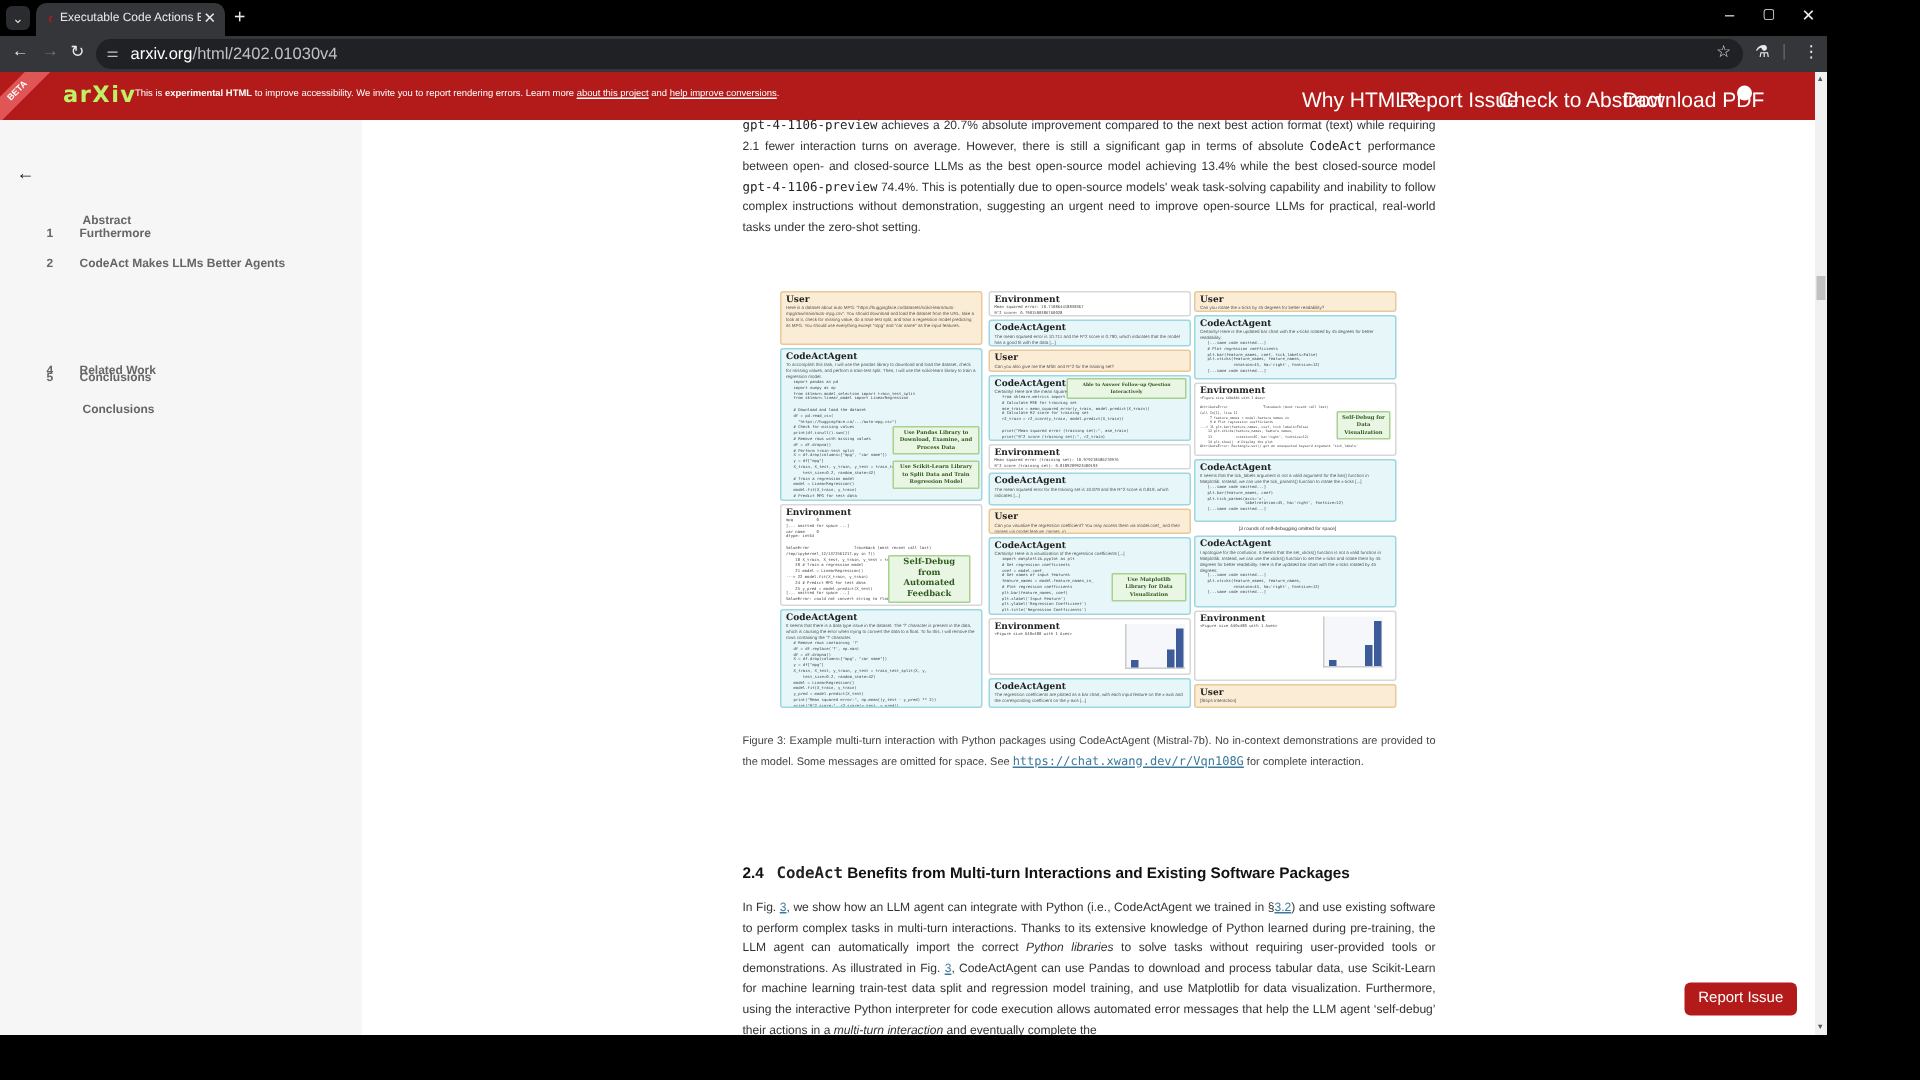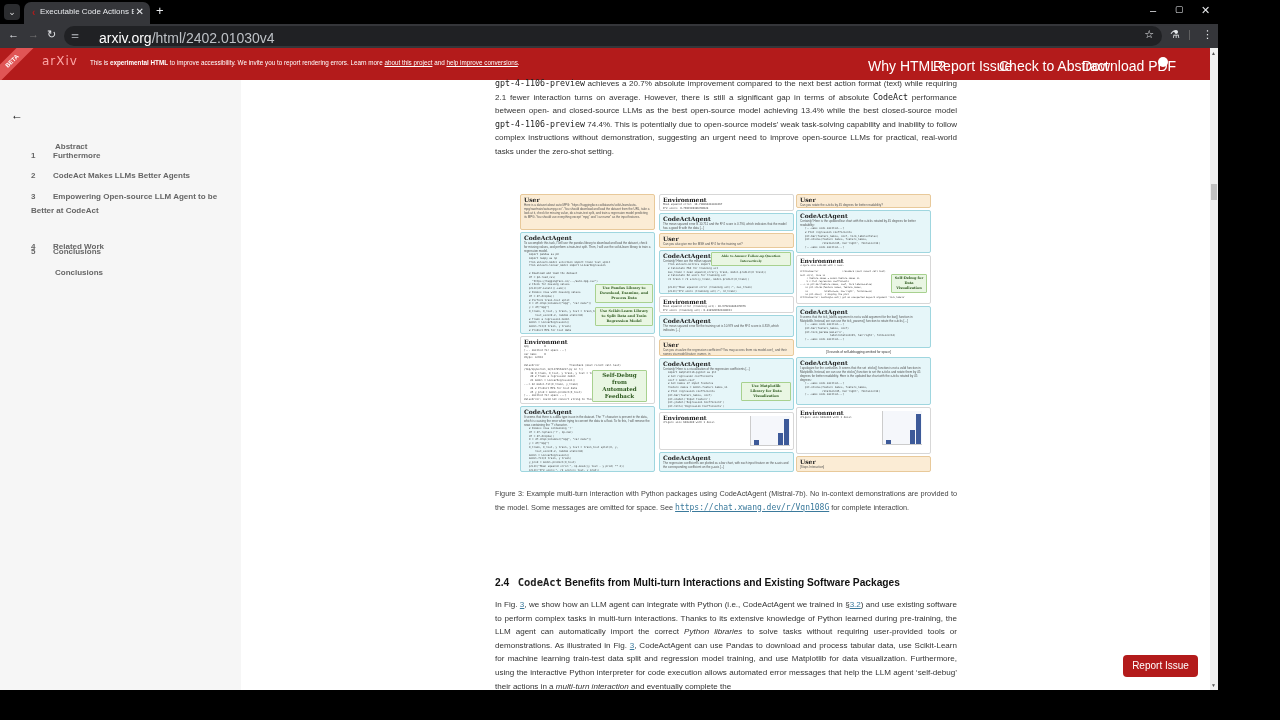--- a/index.html
+++ b/index.html
@@ -12,33 +12,33 @@
   .tab .fav { position: absolute; left: 8px; top: 5px; color: #b31b1b; font-size: 10px; font-weight: bold; }
   .tab .title { position: absolute; left: 16px; top: 5px; width: 94px; font-size: 8px; color: #e8eaed; white-space: nowrap; overflow: hidden; }
   .tab .close { position: absolute; right: 6px; top: 4px; font-size: 10px; color: #e8eaed; }
   .newtab { position: absolute; left: 156px; top: 3px; font-size: 13px; color: #e8eaed; }
   .winctl { position: absolute; top: 4px; font-size: 11px; color: #e8eaed; }
   
   #toolbar { position: absolute; left: 0; top: 24px; width: 1218px; height: 24px; background: #35363a; }
   .navbtn { position: absolute; top: 4px; font-size: 11px; color: #e8eaed; }
   .omnibox { position: absolute; left: 64px; top: 2px; width: 1098px; height: 20px; border-radius: 10px; background: #202124; }
   .omnibox .tune { position: absolute; left: 7px; top: 4px; font-size: 9px; color: #bdc1c6; }
-  .omnibox .url { position: absolute; left: 35px; top: 4px; font-size: 14px; color: #bdc1c6; }
+  .omnibox .url { position: absolute; left: 23px; top: 4px; font-size: 11px; color: #bdc1c6; }
   .omnibox .url b { color: #fff; font-weight: normal; }
   .omnibox .star { position: absolute; right: 8px; top: 2px; font-size: 11px; color: #e8eaed; }
   .tb-right { position: absolute; top: 4px; font-size: 11px; color: #e8eaed; }
   
   #viewport { position: absolute; left: 0; top: 48px; width: 1210px; height: 642px; background: #fff; overflow: hidden; }
   #scrollbar { position: absolute; left: 1210px; top: 48px; width: 8px; height: 642px; background: #f1f1f1; }
   #scrollbar .thumb { position: absolute; left: 1px; top: 136px; width: 6px; height: 16px; background: #c1c1c1; }
   #scrollbar .up, #scrollbar .down { position: absolute; left: 1px; font-size: 5px; color: #555; }
   
   #arxiv-header { position: absolute; left: 0; top: 0; width: 1210px; height: 32px; background: #b31b1b; }
   .beta { position: absolute; left: -14px; top: 7px; width: 52px; height: 12px; background: #e05555; color: #fff; font-size: 6px; font-weight: bold; text-align: center; line-height: 12px; transform: rotate(-45deg); }
-  .logo { position: absolute; left: 42px; top: 6px; font-size: 12px; color: #fca5a5; font-family: "DejaVu Sans", sans-serif; letter-spacing: 1px; }
+  .logo { position: absolute; left: 42px; top: 6px; font-size: 15px; color: #bef264; font-family: "DejaVu Sans", sans-serif; letter-spacing: 1px; font-weight: bold; }
   .banner { position: absolute; left: 90px; top: 11px; font-size: 6.3px; color: #fff; white-space: nowrap; }
   .banner u { text-decoration: underline; }
   .hdr-link { position: absolute; top: 10px; font-size: 14px; color: #fff; white-space: nowrap; }
   .theme-icon { position: absolute; left: 1158px; top: 9px; width: 10px; height: 10px; border-radius: 50%; background: #fff; }
   
   #toc { position: absolute; left: 0; top: 32px; width: 241px; height: 610px; background: #f6f6f6; }
   .back-arrow { position: absolute; left: 11px; top: 28px; font-size: 12px; color: #111; }
   .toc-item { position: absolute; left: 31px; font-size: 8px; color: #666; font-weight: bold; line-height: 13.5px; width: 200px; }
   .toc-item .num { display: inline-block; width: 22px; }
   
@@ -111,21 +111,20 @@
       <span class="hdr-link" style="left:999px">Check to Abstract</span>
       <span class="hdr-link" style="left:1082px">Download PDF</span>
       <span class="theme-icon"></span>
     </div>
 
     <div id="toc">
       <span class="back-arrow">←</span>
       <div class="toc-item" style="top:60px;left:55px"><span>Abstract</span></div>
       <div class="toc-item" style="top:69px"><span class="num">1</span><span>Furthermore</span></div>
       <div class="toc-item" style="top:89px"><span class="num">2</span><span>CodeAct Makes LLMs Better Agents</span></div>
-      <div class="toc-item" style="top:110px"><span class="num">3</span><span>Empowering Open-source LLM Agent to be Better at CodeAct</span></div>
       <div class="toc-item" style="top:160px"><span class="num">4</span><span>Related Work</span></div>
       <div class="toc-item" style="top:165px"><span class="num">5</span><span>Conclusions</span></div>
       <div class="toc-item" style="top:186px;left:55px"><span>Conclusions</span></div>
     </div>
 
     <div id="main">
       <p class="para" style="position:absolute;top:-3px;width:462px"><span class="mono">gpt-4-1106-preview</span><span> achieves a 20.7% absolute improvement compared to the next best action format (text) while requiring 2.1 fewer interaction turns on average. However, there is still a significant gap in terms of absolute </span><span class="mono">CodeAct</span><span> performance between open- and closed-source LLMs as the best open-source model achieving 13.4% while the best closed-source model </span><span class="mono">gpt-4-1106-preview</span><span> 74.4%. This is potentially due to open-source models' weak task-solving capability and inability to follow complex instructions without demonstration, suggesting an urgent need to improve open-source LLMs for practical, real-world tasks under the zero-shot setting.</span></p>
 
       <p class="caption" style="position:absolute;top:407px;width:462px"><span>Figure 3: Example multi-turn interaction with Python packages using CodeActAgent (Mistral-7b). No in-context demonstrations are provided to the model. Some messages are omitted for space. See </span><span class="mono link">https://chat.xwang.dev/r/Vqn108G</span><span> for complete interaction.</span></p>
 

